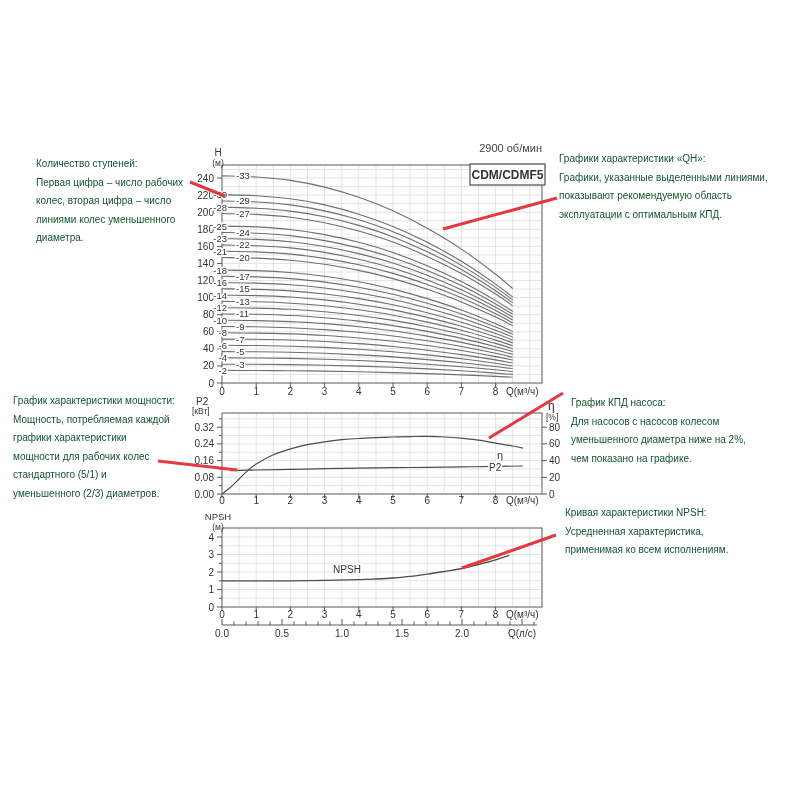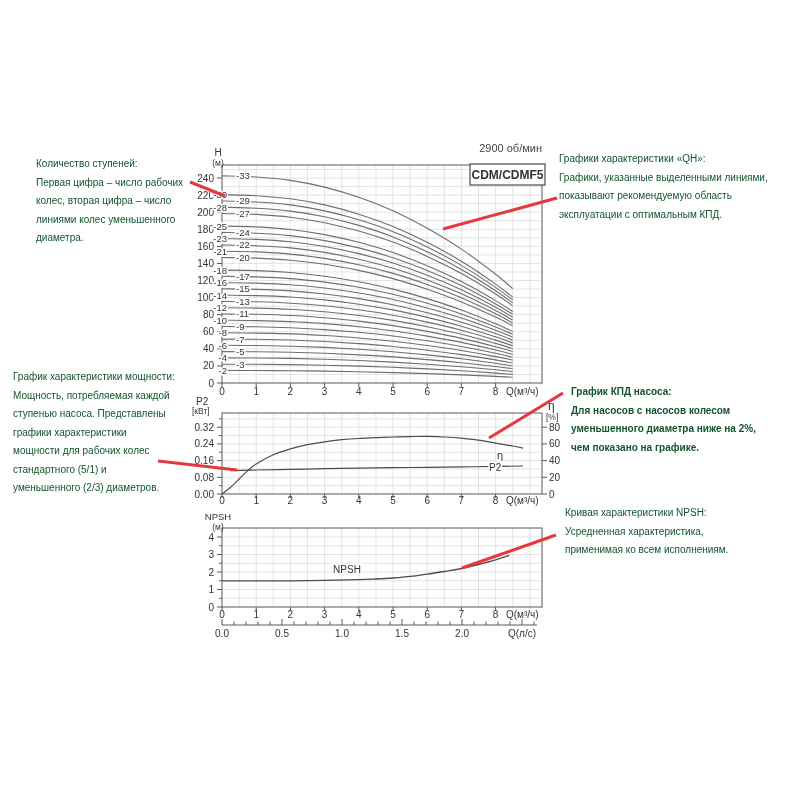--- a/index.html
+++ b/index.html
@@ -4,22 +4,22 @@
 <style>
   html,body{margin:0;padding:0;background:#fff;}
   .page{position:relative;width:800px;height:800px;background:#fff;
         font-family:"Liberation Sans",sans-serif;overflow:hidden;}
   .page svg{position:absolute;left:0;top:0;z-index:1;}
   svg text{font-family:"Liberation Sans",sans-serif;}
   .ann{position:absolute;font-size:10px;line-height:18.5px;color:#14532d;
        z-index:2;white-space:nowrap;}
   #ann-stages{left:36px;top:155px;}
   #ann-qh{left:559px;top:150px;}
-  #ann-power{left:13px;top:368px;}
-  #ann-eff{left:571px;top:383px;font-weight:bold;}
+  #ann-power{left:13px;top:392px;}
+  #ann-eff{left:571px;top:394px;}
   #ann-npsh{left:565px;top:504px;}
 </style>
 </head>
 <body>
 
 <div class="page">
 
   <svg id="chart-svg" width="800" height="800" viewBox="0 0 800 800">
       <g>
         <g stroke="#d9d9d9" stroke-width="0.7">
@@ -387,21 +387,20 @@
   <div class="ann" id="ann-qh">
     <div>Графики характеристики «QH»:</div>
     <div>Графики, указанные выделенными линиями,</div>
     <div>показывают рекомендуемую область</div>
     <div>эксплуатации с оптимальным КПД.</div>
   </div>
 
   <div class="ann" id="ann-power">
     <div>График характеристики мощности:</div>
     <div>Мощность, потребляемая каждой</div>
-    <div>ступенью насоса. Представлены</div>
     <div>графики характеристики</div>
     <div>мощности для рабочих колес</div>
     <div>стандартного (5/1) и</div>
     <div>уменьшенного (2/3) диаметров.</div>
   </div>
 
   <div class="ann" id="ann-eff">
     <div>График КПД насоса:</div>
     <div>Для насосов с насосов колесом</div>
     <div>уменьшенного диаметра ниже на 2%,</div>

